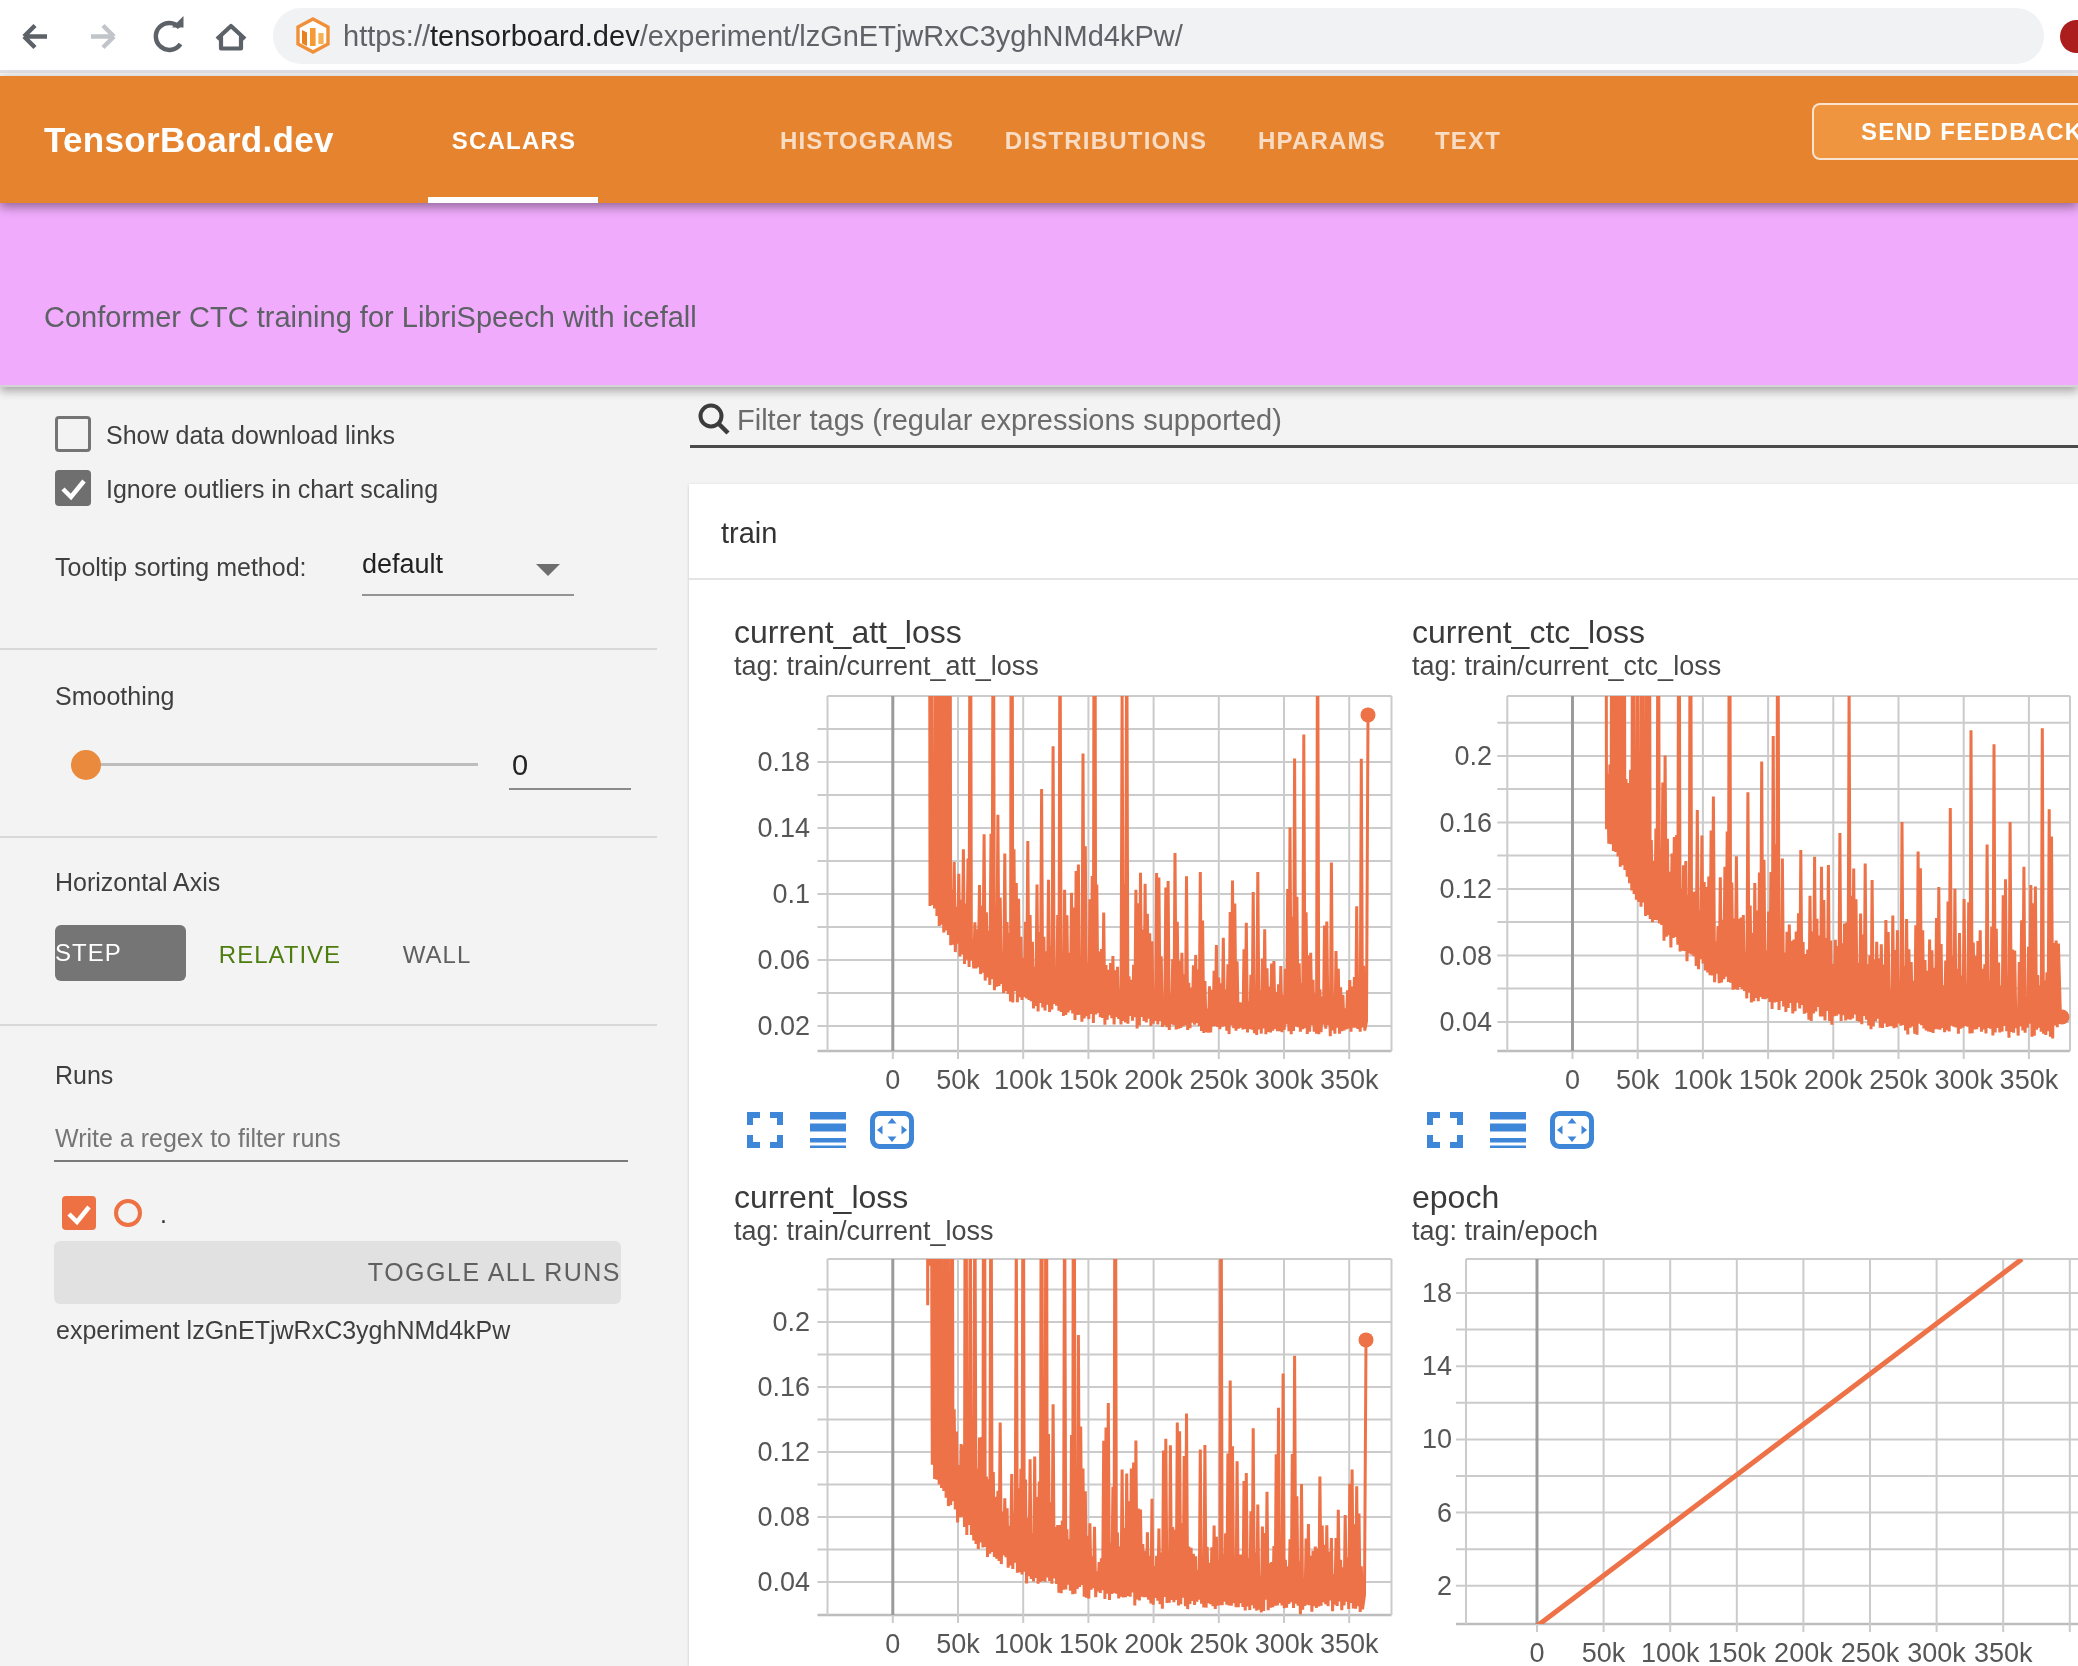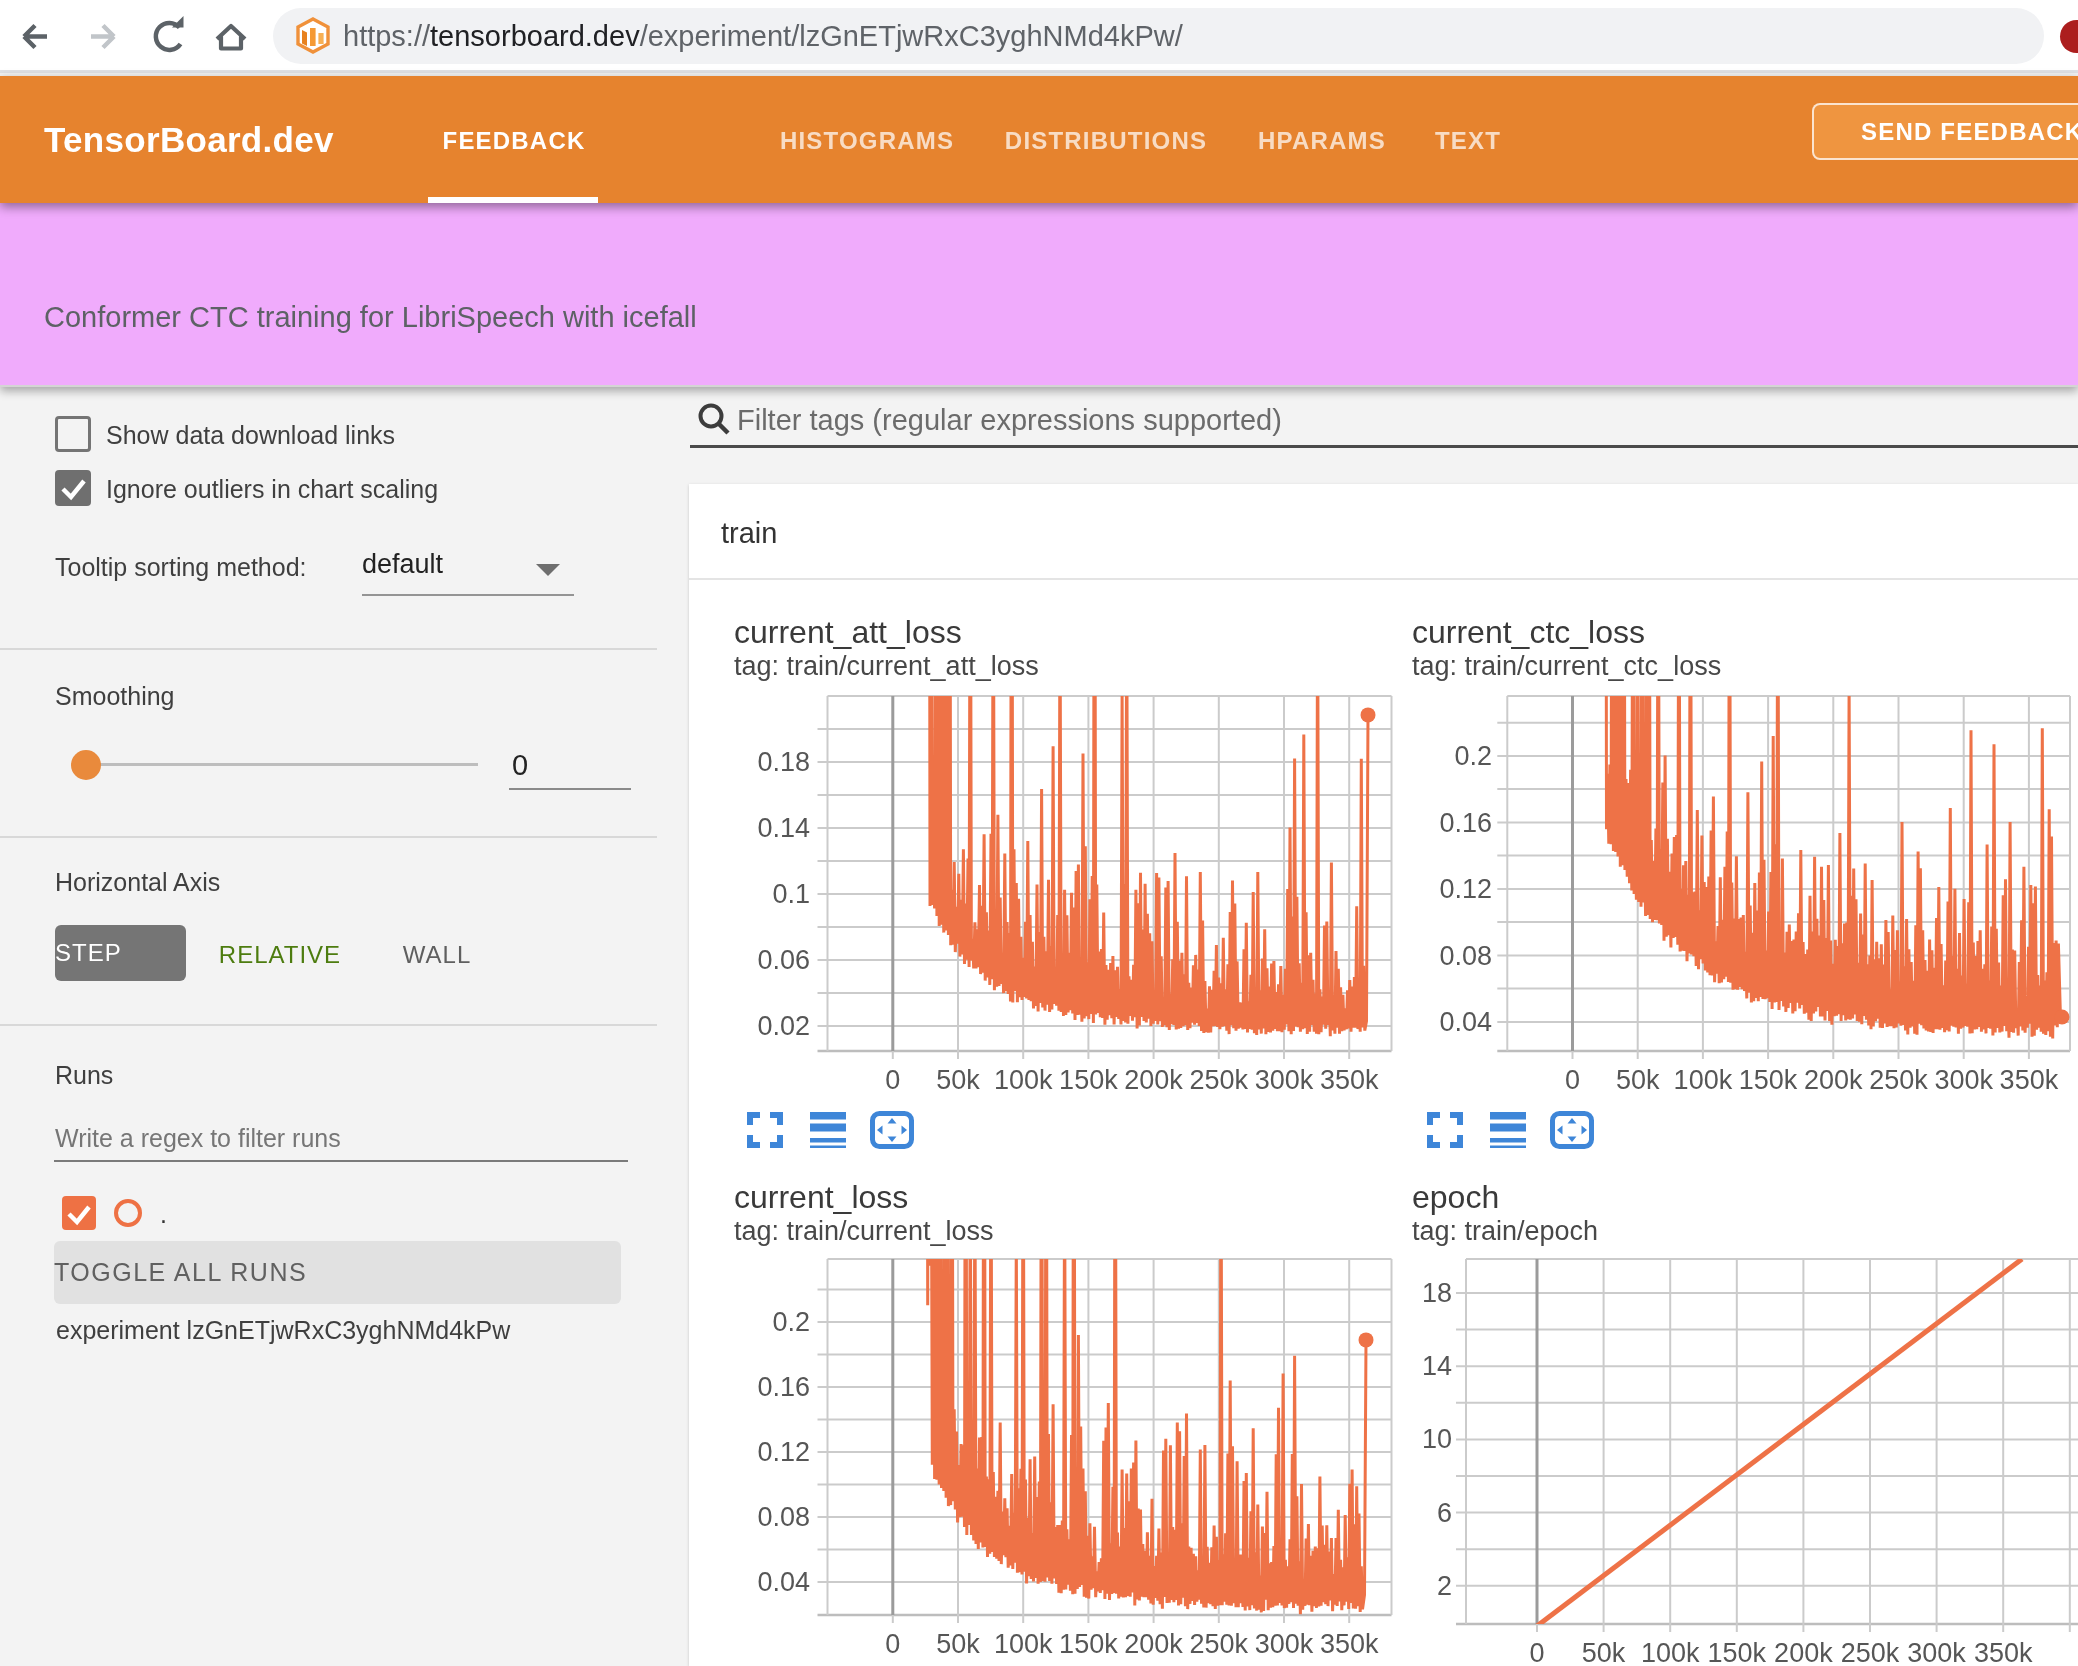--- a/index.html
+++ b/index.html
@@ -18,21 +18,21 @@
 
 #tband{position:absolute;left:0;top:203px;width:2078px;height:184px;background:#f0abfc;border-bottom:2px solid #d4d4d4;box-shadow:0 4px 9px rgba(0,0,0,.32);z-index:4}
 #tband span{position:absolute;left:44px;top:301px;font-size:29px;color:#5d6165}
 
 .sep{position:absolute;left:0;width:657px;height:2px;background:#d8d8d8}
 .sl{position:absolute;font-size:25px;color:#3f3f3f}
 .cb{position:absolute;width:36px;height:36px;border-radius:4px}
 .cb.off{border:3px solid #747474}
 .cb svg{position:absolute;left:0;top:0}
 #stepbtn{position:absolute;left:55px;top:925px;width:131px;height:56px;background:#757575;border-radius:6px;color:#fff;font-size:24px;letter-spacing:1px;text-align:left;line-height:56px}
-#togglebtn{position:absolute;left:54px;top:1241px;width:567px;height:63px;background:#e1e1e1;border-radius:6px;color:#606060;font-size:25px;letter-spacing:1.5px;text-align:left;line-height:63px}
+#togglebtn{position:absolute;left:54px;top:1241px;width:567px;height:63px;background:#e1e1e1;border-radius:6px;color:#606060;font-size:25px;letter-spacing:1.5px;text-align:right;line-height:63px}
 
 #funder{position:absolute;left:690px;top:445px;width:1388px;height:3px;background:#4a4a4a}
 #card{position:absolute;left:689px;top:484px;width:1389px;height:1182px;background:#fff;box-shadow:0 1px 3px rgba(0,0,0,.18)}
 #cardhead{position:absolute;left:0;top:0;width:100%;height:96px;border-bottom:2px solid #e4e4e4}
 #cardhead span{position:absolute;left:32px;top:33px;font-size:29px;color:#333}
 </style></head><body>
 
 <div id="bbar">
  <svg width="260" height="73" style="position:absolute;left:0;top:0">
   <path d="M47 36.5 H24 M24 36.5 L35 25.5 M24 36.5 L35 47.5" stroke="#5c6267" stroke-width="4.5" fill="none"></path>
@@ -48,21 +48,21 @@
     <rect x="15" y="11" width="5.6" height="18" fill="#f59a35"></rect>
     <rect x="23.4" y="16" width="5.2" height="11" fill="#f7b055"></rect>
   </svg>
   <span style="margin-left:70px"></span><span>https://</span><span class="d">tensorboard.dev</span><span>/experiment/lzGnETjwRxC3yghNMd4kPw/</span>
  </div>
  <div id="ext"></div>
 </div>
 
 <div id="hdr">
  <div id="logo">TensorBoard.dev</div>
- <div class="tab on" style="left:514px">FEEDBACK</div>
+ <div class="tab on" style="left:514px">SCALARS</div>
  <div class="tab" style="left:867px">HISTOGRAMS</div>
  <div class="tab" style="left:1106px">DISTRIBUTIONS</div>
  <div class="tab" style="left:1322px">HPARAMS</div>
  <div class="tab" style="left:1468px">TEXT</div>
  <div id="ink"></div>
  <div id="fb">SEND FEEDBACK</div>
 </div>
 
 <div id="tband">
     <span style="top:98px">Conformer CTC training for LibriSpeech with icefall</span>

